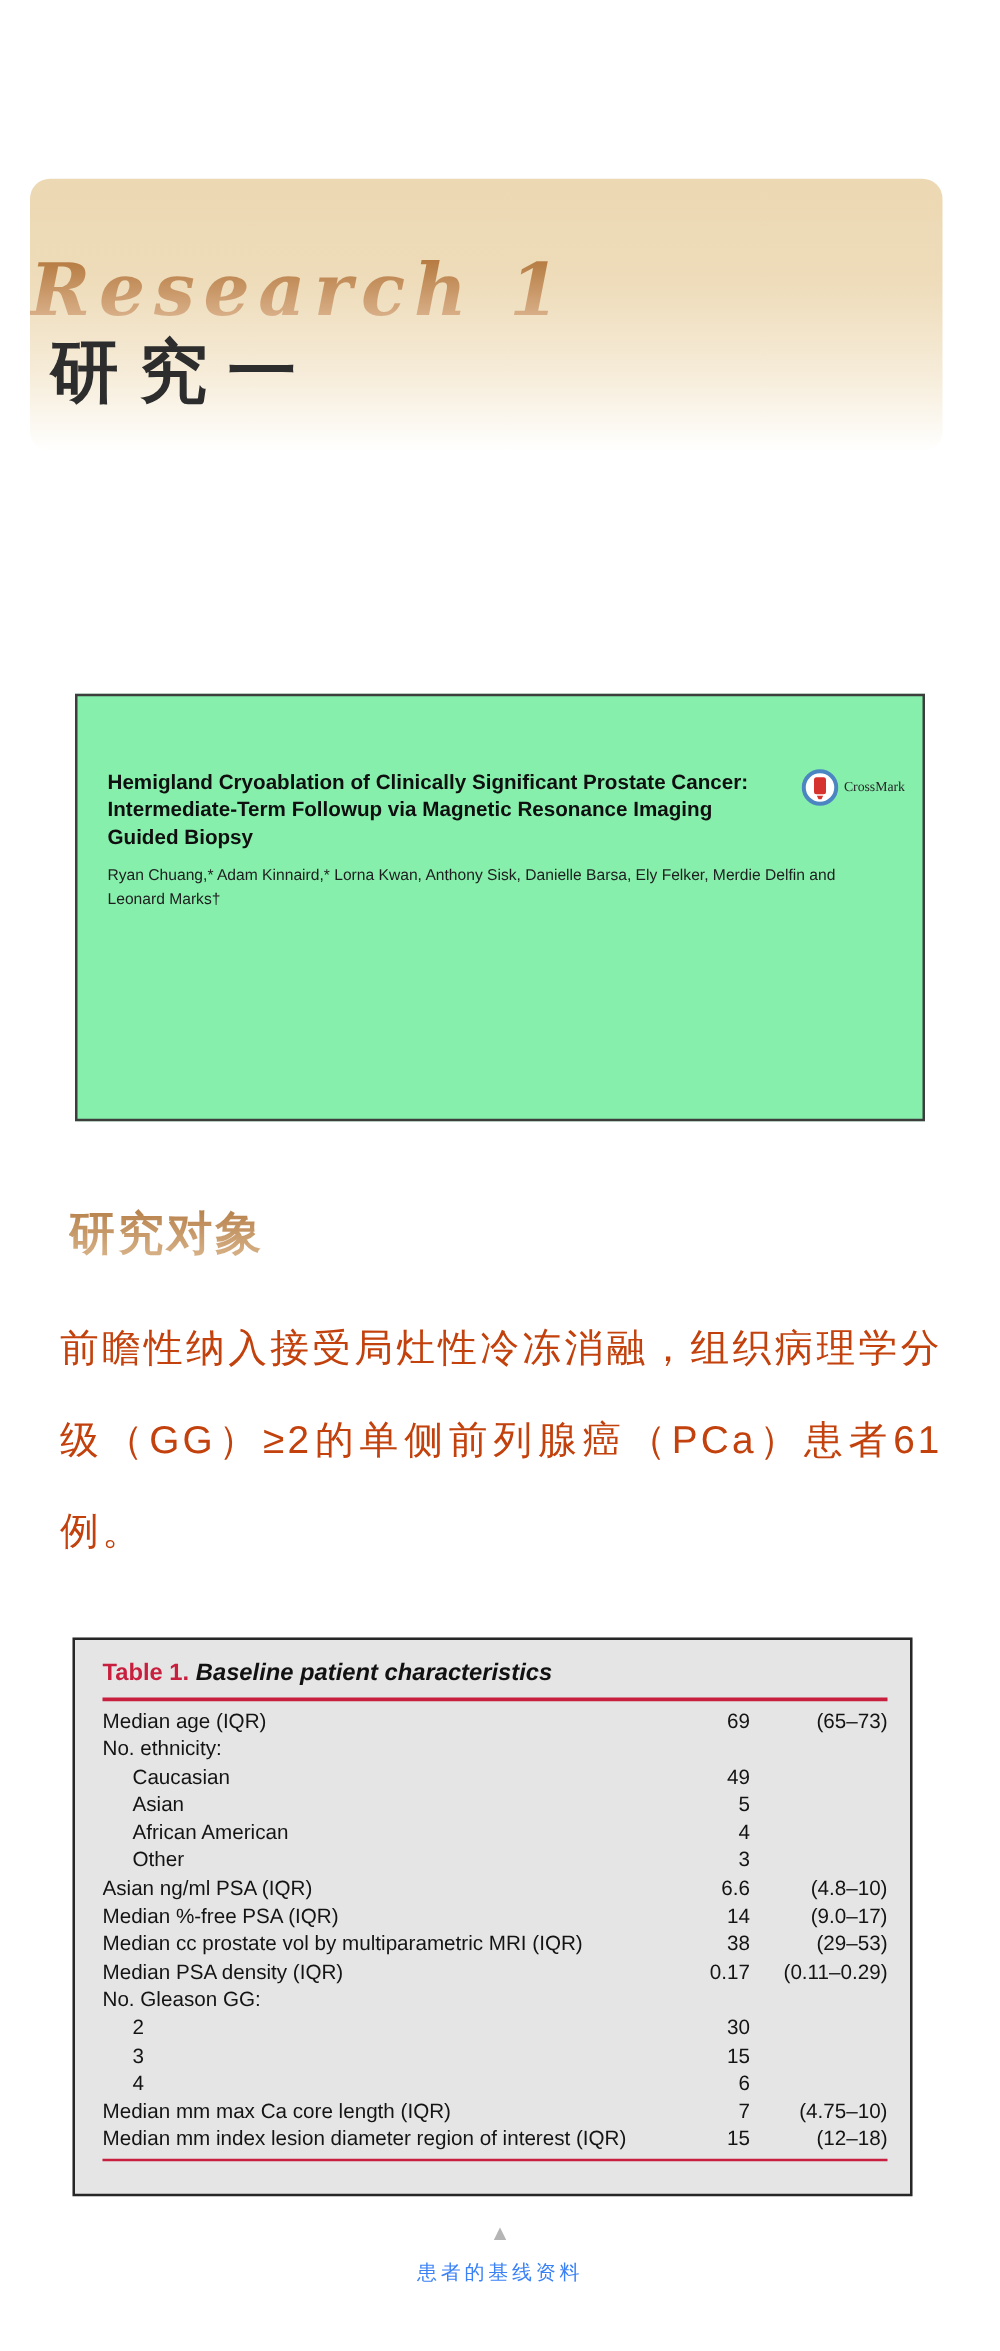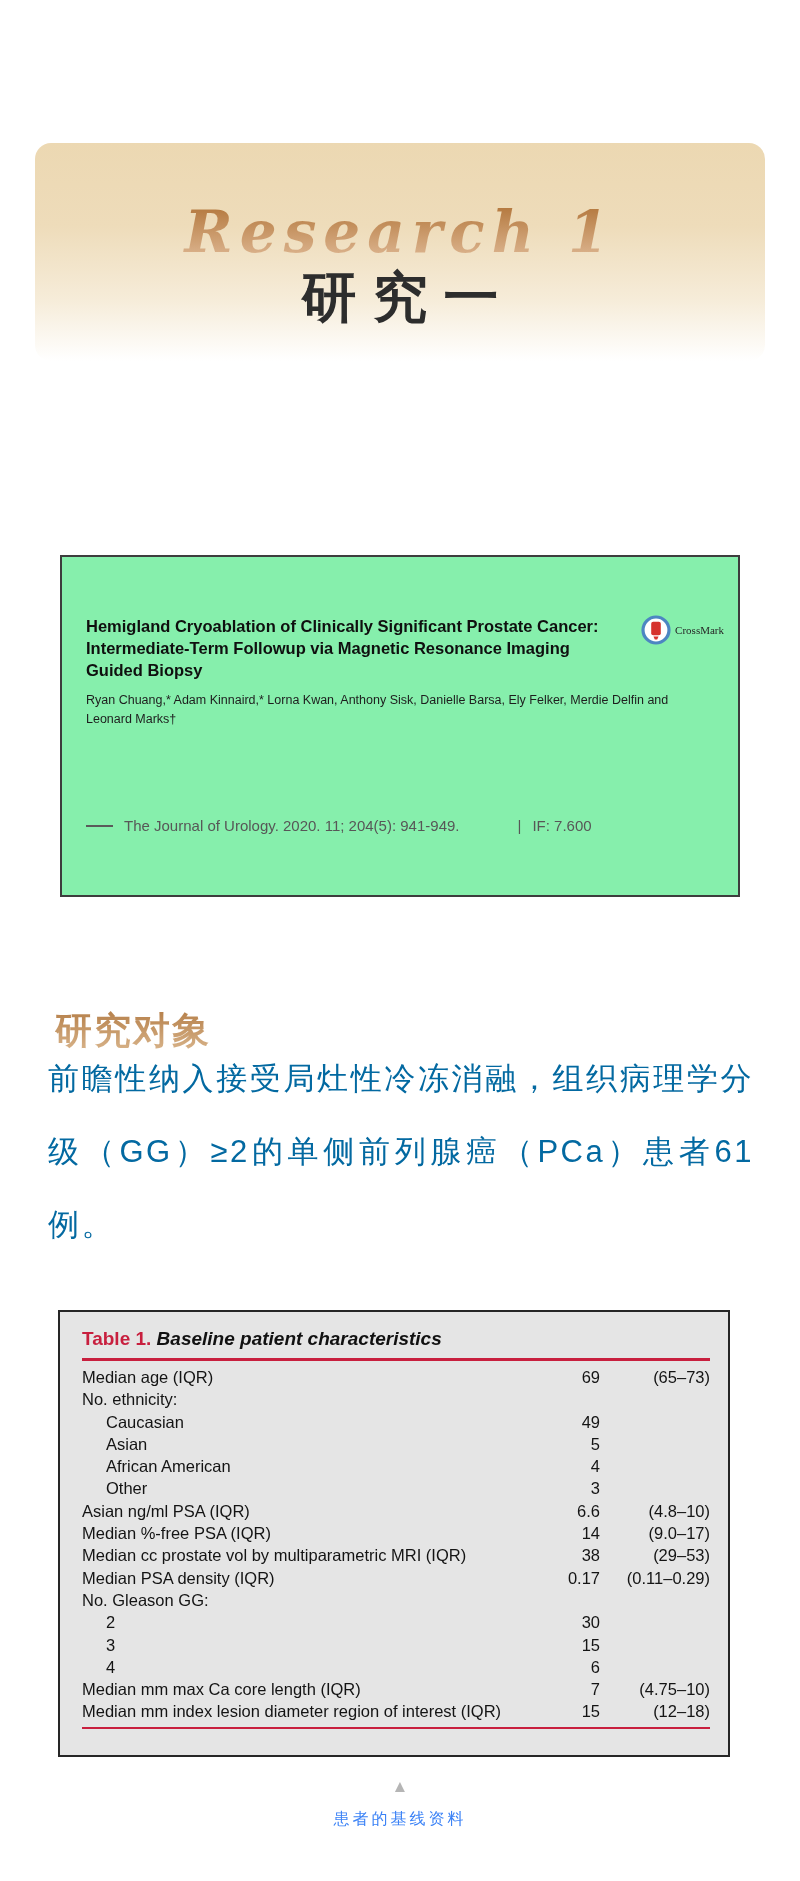--- a/index.html
+++ b/index.html
@@ -3,22 +3,22 @@
 <meta charset="utf-8">
 <style>
   html,body{margin:0;padding:0;}
   body{
     width:800px;height:1881px;position:relative;background:#ffffff;
     font-family:"Liberation Sans","DejaVu Sans",sans-serif;
     -webkit-font-smoothing:antialiased;overflow:hidden;
   }
   
   .banner{
-    position:absolute;left:35px;top:143px;width:730px;height:218px;
-    border-radius:16px;text-align:center;
+    position:absolute;left:24px;top:143px;width:730px;height:218px;
+    border-radius:16px;text-align:left;
     background:linear-gradient(180deg,#ecd8b2 0%,#eedcba 38%,#f6ecd9 72%,rgba(255,255,255,0) 100%);
   }
   .banner-en{
     margin-top:58px;
     font-family:"DejaVu Serif","Liberation Serif",serif;
     font-style:italic;font-weight:bold;
     font-size:58px;line-height:62px;letter-spacing:7px;
     color:#c08a52;
   }
   @supports ((-webkit-background-clip:text) or (background-clip:text)){
@@ -63,33 +63,32 @@
   }
   .jdash{display:inline-block;width:27px;height:2px;background:#5a5a5a;margin-right:11px;}
   .jdiv{margin-left:58px;color:#575757;}
   .jif{margin-left:11px;}
   
   .section-heading{
     position:absolute;left:55px;top:961px;
     font-family:"DejaVu Serif","Liberation Serif",serif;
     font-weight:bold;font-size:37px;line-height:50px;letter-spacing:2px;
     color:#c3905d;
-    margin-top:44px;
   }
   @supports ((-webkit-background-clip:text) or (background-clip:text)){
     .section-heading{
       background:linear-gradient(180deg,#b8834e 15%,#d7b astonishing 0);
       background:linear-gradient(180deg,#b8834e 15%,#d7b288 90%);
       -webkit-background-clip:text;background-clip:text;
       -webkit-text-fill-color:transparent;color:transparent;
     }
   }
   .body-text{
     position:absolute;left:48px;top:1042px;width:706px;
-    font-size:31px;color:#0369a1;line-height:73px;
+    font-size:31px;color:#c2410c;line-height:73px;
     letter-spacing:2.5px;text-align:justify;
   }
   
   .tablebox{
     position:absolute;left:58px;top:1310px;width:672px;height:447px;
     box-sizing:border-box;border:2px solid #262626;background:#e5e5e5;
     padding:15px 18px 0 22px;
   }
   .table-title{font-size:19px;line-height:24px;white-space:nowrap;}
   .t-label{color:#c81f3e;font-weight:bold;}
@@ -123,26 +122,20 @@
     <span>
       <svg width="30" height="30" viewBox="0 0 30 30">
         <circle cx="15" cy="15" r="13" fill="#ffffff" stroke="#4c86c2" stroke-width="3.2"></circle>
         <rect x="10.2" y="6.8" width="9.6" height="13.5" rx="2" fill="#d6332e"></rect>
         <path d="M12.5 21.5 L17.5 21.5 L16.2 24.4 L13.8 24.4 Z" fill="#d6332e"></path>
       </svg>
     </span>
     <span class="crossmark-label">CrossMark</span>
   </div>
   <div class="card-authors">Ryan Chuang,* Adam Kinnaird,* Lorna Kwan, Anthony Sisk, Danielle Barsa, Ely Felker, Merdie Delfin and Leonard Marks†</div>
-  <div class="card-journal">
-    <span class="jdash"></span>
-    <span>The Journal of Urology. 2020. 11; 204(5): 941-949.</span>
-    <span class="jdiv">|</span>
-    <span class="jif">IF: 7.600</span>
-  </div>
 </div>
 
 <div class="section-heading">研究对象</div>
 <div class="body-text">前瞻性纳入接受局灶性冷冻消融，组织病理学分级（GG）≥2的单侧前列腺癌（PCa）患者61例。</div>
 
 <div class="tablebox">
   <div class="table-title"><span class="t-label">Table 1.</span><span class="t-text"> Baseline patient characteristics</span></div>
   <div class="rule-thick"></div>
   <div class="t-rows">
   <div class="t-row">

